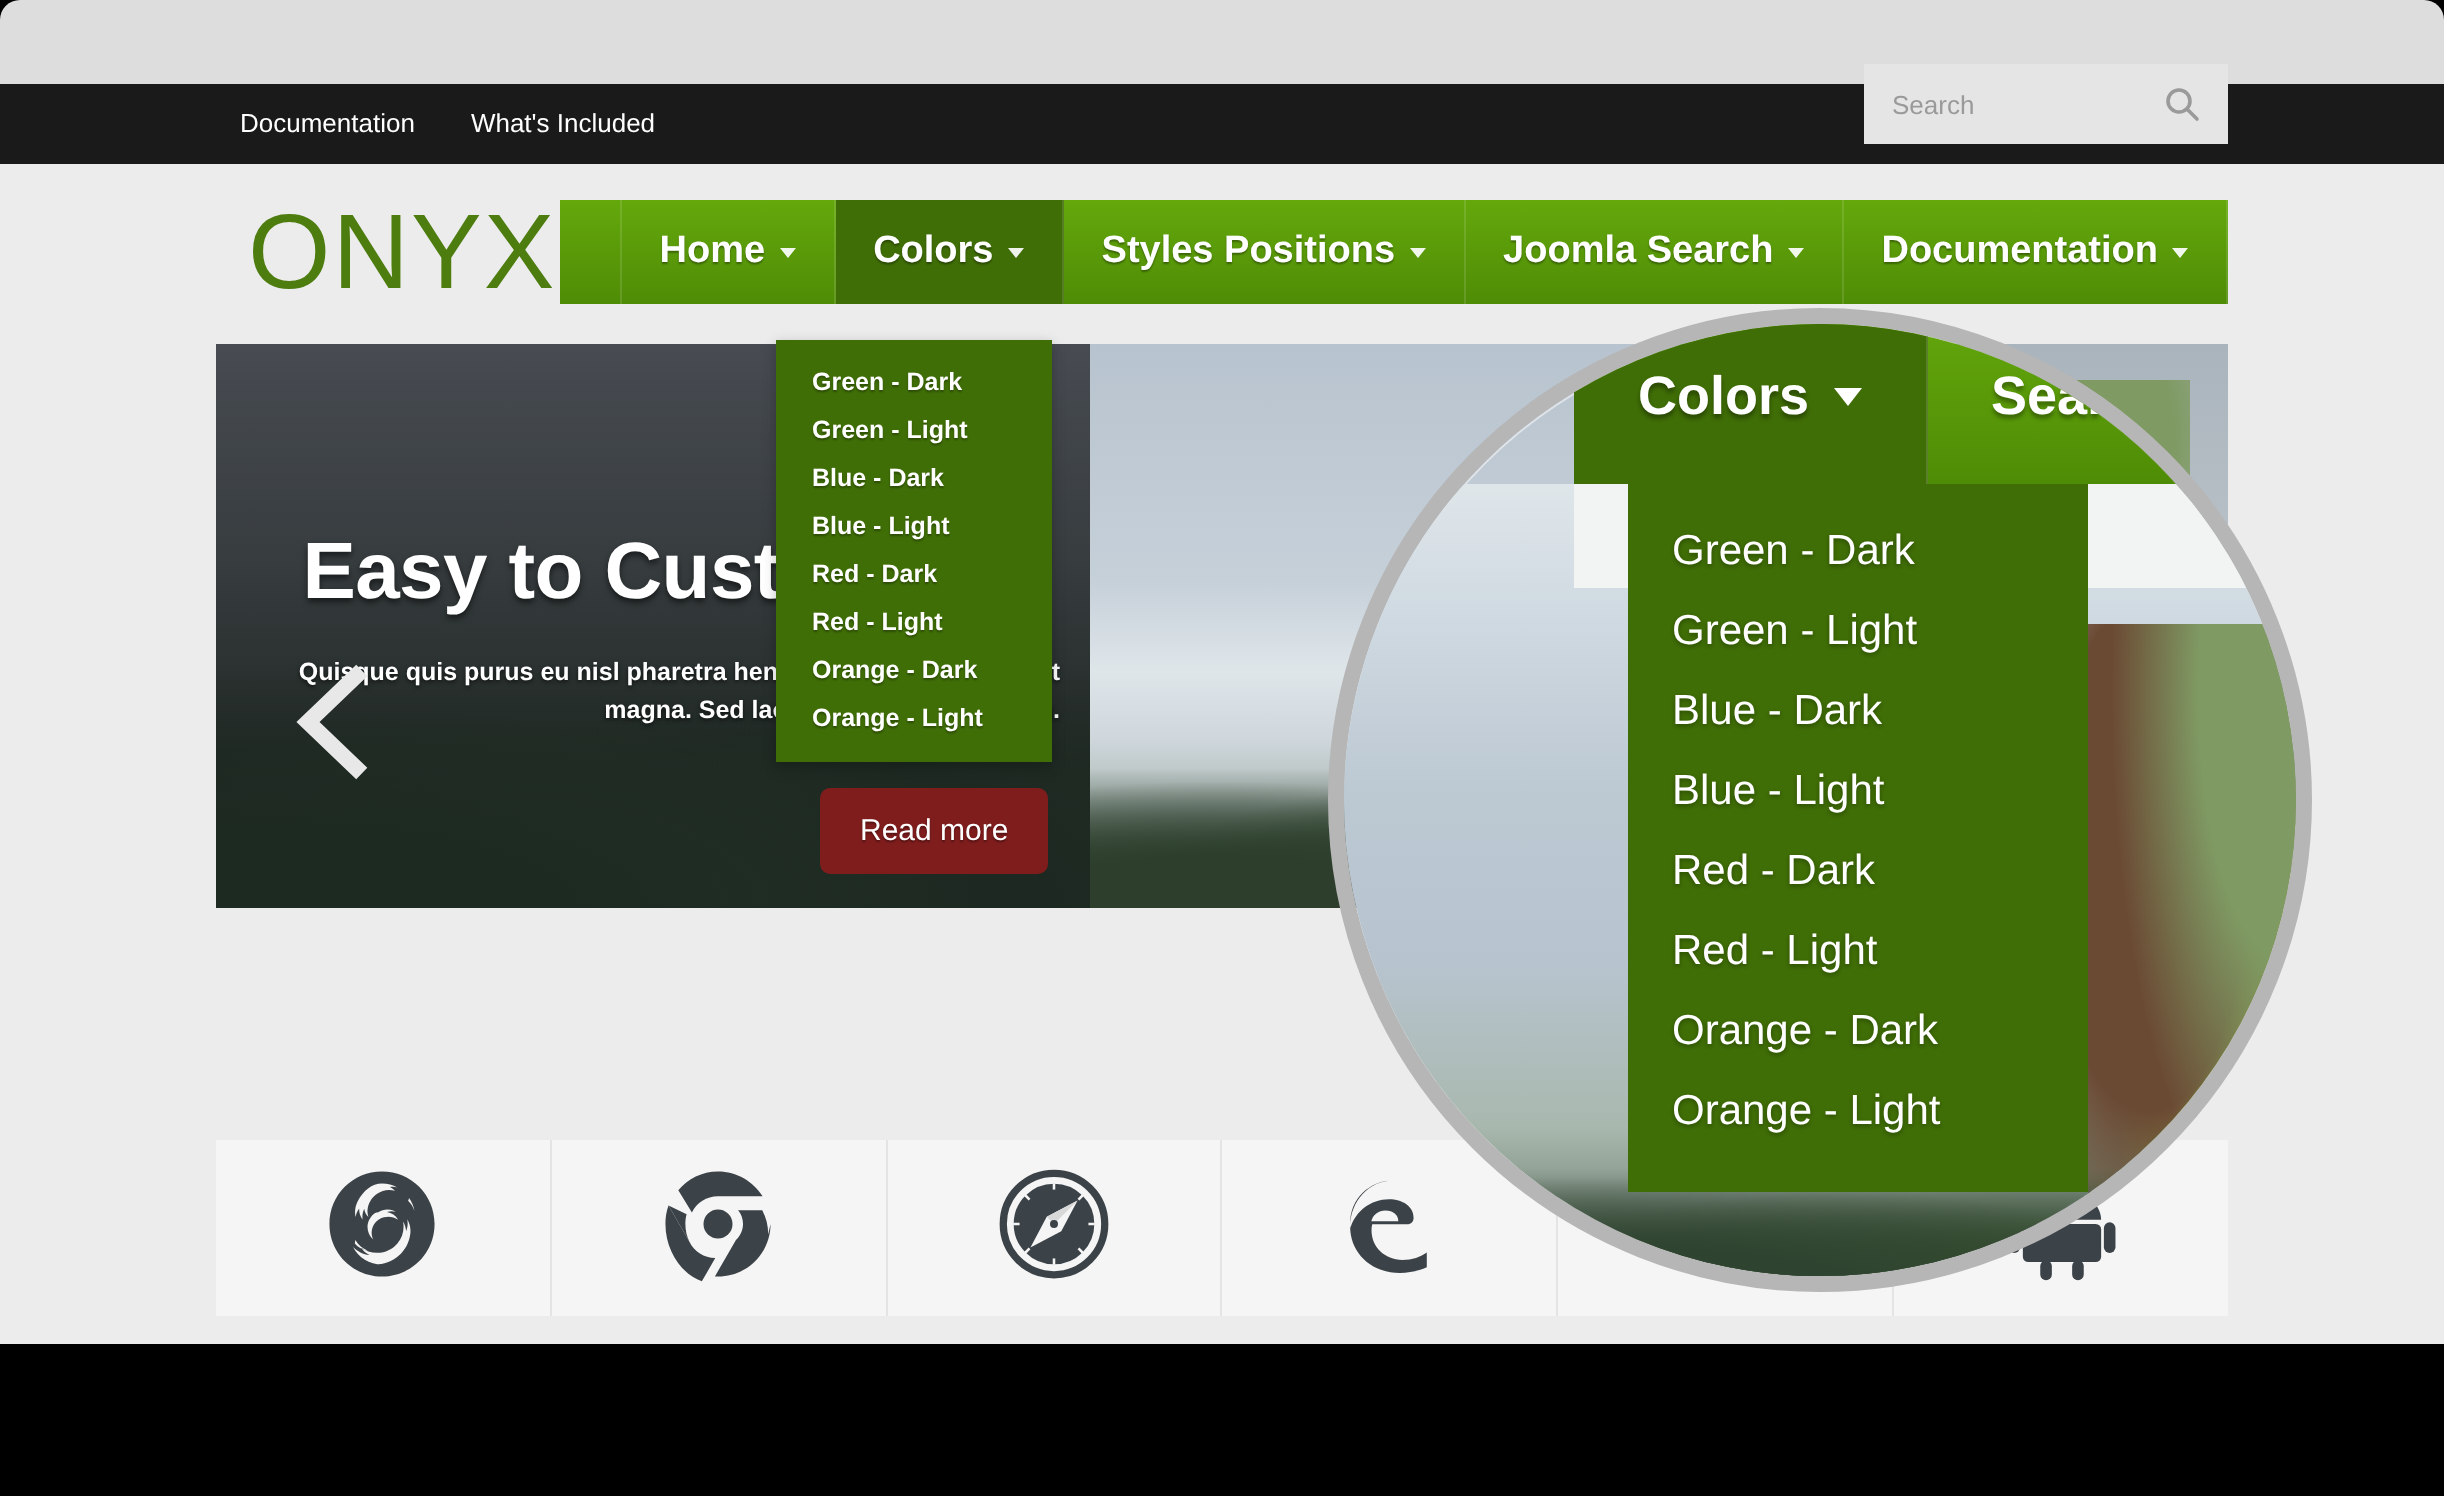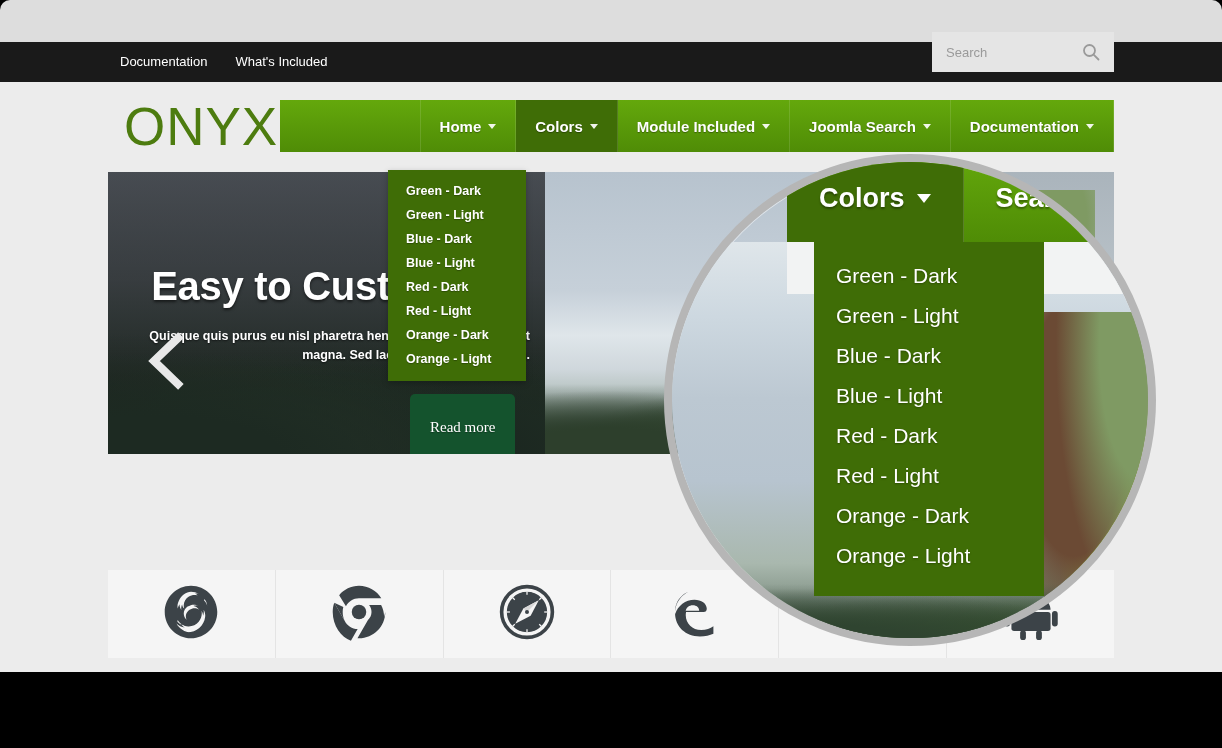--- a/index.html
+++ b/index.html
@@ -68,21 +68,21 @@
   }
   .navbar {
     position: absolute; left: 172px; top: 0; width: 834px; height: 52px;
     background: #5a9a09;
     background: linear-gradient(#64a80c, #4f8c06);
     display: flex; justify-content: flex-end; align-items: stretch;
   }
   .nav-item {
     display: flex; align-items: center; gap: 7px;
     padding: 0 19px;
-    color: #ffffff; font-size: 15px; font-weight: bold;
+    color: #ffffff; font-size: 19px; font-weight: bold;
     text-shadow: 0 1px 1px rgba(0,0,0,.35);
     border-right: 1px solid rgba(255,255,255,.12);
     cursor: pointer; white-space: nowrap;
   }
   .nav-item:first-child { border-left: 1px solid rgba(255,255,255,.12); }
   .nav-item.active { background: #3f6d06; }
   .caret {
     width: 0; height: 0;
     border-left: 4px solid transparent;
     border-right: 4px solid transparent;
@@ -167,24 +167,24 @@
     text-shadow: 0 2px 3px rgba(0,0,0,.55);
   }
   .hero-sub {
     position: absolute; left: 22px; top: 155px; width: 400px;
     text-align: right; color: #ffffff;
     font-size: 12.5px; line-height: 19px; font-weight: bold;
     text-shadow: 0 1px 2px rgba(0,0,0,.6);
   }
   .read-more {
     position: absolute; left: 302px; top: 222px;
-    background: #14532d; color: #fff;
+    background: #7f1d1d; color: #fff;
     font-size: 15px; font-weight: normal;
-    padding: 25px 20px; border: 0; border-radius: 5px;
-    font-family: Liberation Serif, serif;
+    padding: 13px 20px; border: 0; border-radius: 5px;
+    font-family: Liberation Sans, sans-serif;
     text-shadow: 0 1px 1px rgba(0,0,0,.35);
     cursor: pointer;
   }
   .hero-prev {
     position: absolute; left: 38px; top: 160px; z-index: 4; cursor: pointer;
   }
 
   
   .browsers {
     position: absolute; left: 108px; top: 488px;
@@ -301,21 +301,21 @@
       <nav class="navbar">
         <div class="nav-item">
           <span>Home</span>
           <span class="caret"></span>
         </div>
         <div class="nav-item active">
           <span>Colors</span>
           <span class="caret"></span>
         </div>
         <div class="nav-item">
-          <span>Module Included</span>
+          <span>Styles Positions</span>
           <span class="caret"></span>
         </div>
         <div class="nav-item">
           <span>Joomla Search</span>
           <span class="caret"></span>
         </div>
         <div class="nav-item">
           <span>Documentation</span>
           <span class="caret"></span>
         </div>

